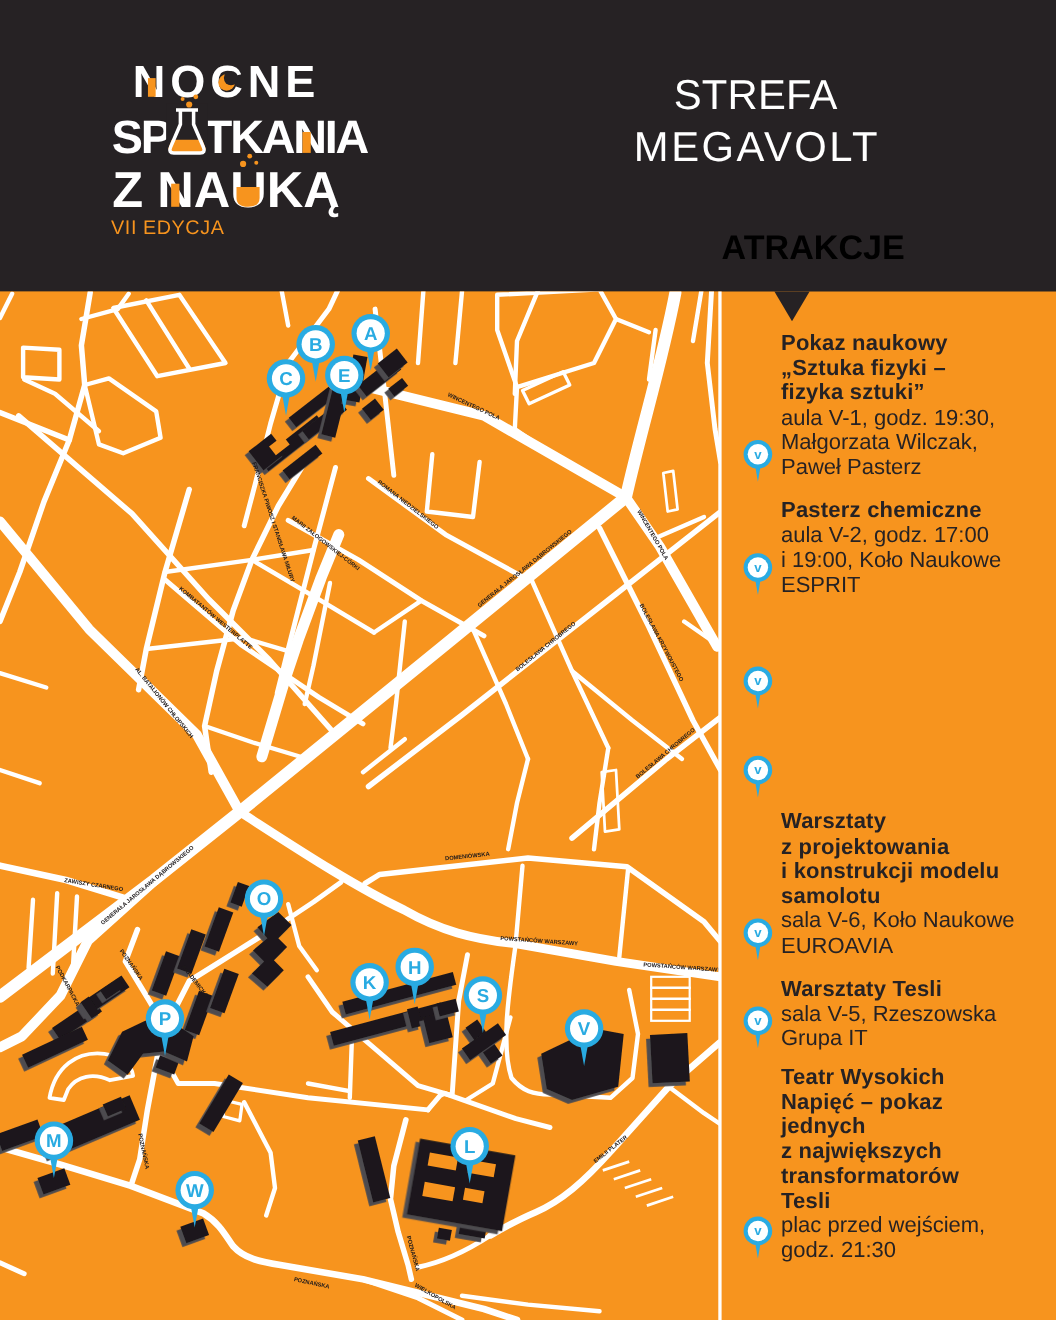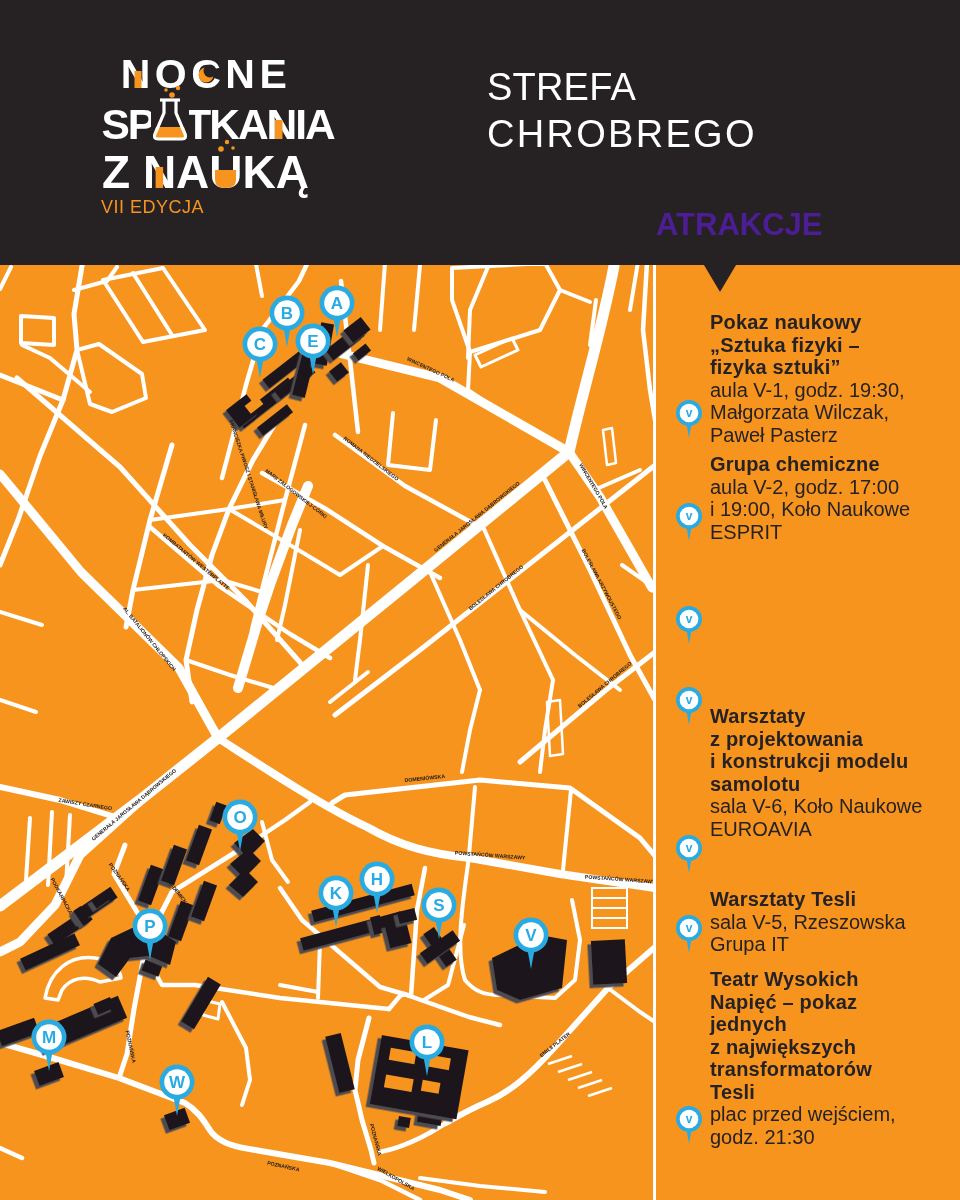--- a/index.html
+++ b/index.html
@@ -1,20 +1,20 @@
 <!DOCTYPE html>
 <html><head><meta charset="utf-8">
 <style>
   html,body {margin:0;padding:0;width:960px;height:1200px;overflow:hidden;
     font-family:"Liberation Sans",sans-serif;background:#F7941E;}
   #page {position:relative;width:960px;height:1200px;}
   #header {position:absolute;left:0;top:0;width:960px;height:265px;background:#262224;}
-  #strefa {position:absolute;right:73px;top:64px;width:400px;text-align:left;color:#fff;
+  #strefa {position:absolute;right:73px;top:64px;width:400px;text-align:center;color:#fff;
     font-size:38px;line-height:47px;}
-  #atrakcje {position:absolute;left:656px;top:209px;color:#4c1d95;font-size:31px;
+  #atrakcje {position:absolute;left:656px;top:209px;color:#000000;font-size:31px;
     font-weight:bold;letter-spacing:0px;line-height:32px;}
   #tri {position:absolute;left:704px;top:265px;width:0;height:0;
     border-left:16.5px solid transparent;border-right:16.5px solid transparent;
     border-top:27px solid #262224;}
   #divider {position:absolute;left:653px;top:265px;width:2.5px;height:935px;background:#fff;}
   .item {position:absolute;left:710px;width:250px;color:#262224;font-size:20px;line-height:22.5px;}
   .item b {letter-spacing:0.2px;}
 </style></head>
 <body>
 <div id="page">
@@ -49,21 +49,21 @@
 <rect x="155.6" y="167" width="7.5" height="21" fill="#F7941E"></rect>
 
 <path d="M 215,170 L 236,170 L 236,180 Q 236,188 225.5,188 Q 215,188 215,180 Z" fill="#F7941E"></path>
 <circle cx="221" cy="149" r="2.8" fill="#F7941E"></circle>
       <circle cx="227" cy="142" r="2.2" fill="#F7941E"></circle>
       <circle cx="233" cy="148" r="1.8" fill="#F7941E"></circle>
 
 <text x="101" y="213" font-size="18" fill="#F7941E" letter-spacing="0.5" font-family="'Liberation Sans',sans-serif">VII EDYCJA</text>
 </svg>
 
-<div id="strefa"><span style="letter-spacing:0.2px">STREFA</span><br><span style="letter-spacing:2.3px;margin-right:-2.3px">CHROBREGO</span></div>
+<div id="strefa"><span style="letter-spacing:0.2px">STREFA</span><br><span style="letter-spacing:2.3px;margin-right:-2.3px">MEGAVOLT</span></div>
 
 <div id="atrakcje">ATRAKCJE</div>
 
 <svg id="map" width="655" height="935" viewBox="0 265 655 935" style="position:absolute;left:0;top:265px">
 <defs>
         <filter id="ext" x="-30%" y="-30%" width="160%" height="160%">
           <feDropShadow dx="-3.5" dy="3.5" stdDeviation="0" flood-color="#4E4C4F" flood-opacity="1"></feDropShadow>
         </filter>
       </defs>
 
@@ -569,30 +569,30 @@
           <circle r="12.8" fill="#fff"></circle>
           <text y="6" text-anchor="middle" font-size="17" font-weight="bold" fill="#29ABE2">L</text>
         </g>
 </g>
 </svg>
 
 <div id="tri"></div>
 
 <div id="divider"></div>
 
-<div class="item" style="top:311px"><b>Pokaz naukowy<br>„Sztuka fizyki –<br>fizyka sztuki”</b><br>aula V-1, godz. 19:30,<br>Małgorzata Wilczak,<br>Paweł Pasterz</div>
+<div class="item" style="top:301px"><b>Pokaz naukowy<br>„Sztuka fizyki –<br>fizyka sztuki”</b><br>aula V-1, godz. 19:30,<br>Małgorzata Wilczak,<br>Paweł Pasterz</div>
 
 <svg width="30" height="44" viewBox="-15 -15 30 44" style="position:absolute;left:674px;top:398px">
       <path d="M-2.6,10 L0,25 L2.6,10 Z" fill="#29ABE2"></path>
       <circle r="13" fill="#29ABE2"></circle>
       <circle r="9.3" fill="#fff"></circle>
       <text y="4" text-anchor="middle" font-size="12" font-weight="bold" fill="#29ABE2" font-family="'Liberation Sans',sans-serif">v</text>
     </svg>
 
-<div class="item" style="top:453px"><b>Grupa chemiczne</b><br>aula V-2, godz. 17:00<br>i 19:00, Koło Naukowe<br>ESPRIT</div>
+<div class="item" style="top:453px"><b>Pasterz chemiczne</b><br>aula V-2, godz. 17:00<br>i 19:00, Koło Naukowe<br>ESPRIT</div>
 
 <svg width="30" height="44" viewBox="-15 -15 30 44" style="position:absolute;left:674px;top:501px">
       <path d="M-2.6,10 L0,25 L2.6,10 Z" fill="#29ABE2"></path>
       <circle r="13" fill="#29ABE2"></circle>
       <circle r="9.3" fill="#fff"></circle>
       <text y="4" text-anchor="middle" font-size="12" font-weight="bold" fill="#29ABE2" font-family="'Liberation Sans',sans-serif">v</text>
     </svg>
 
 
 <svg width="30" height="44" viewBox="-15 -15 30 44" style="position:absolute;left:674px;top:604px">
@@ -603,21 +603,21 @@
     </svg>
 
 
 <svg width="30" height="44" viewBox="-15 -15 30 44" style="position:absolute;left:674px;top:685px">
       <path d="M-2.6,10 L0,25 L2.6,10 Z" fill="#29ABE2"></path>
       <circle r="13" fill="#29ABE2"></circle>
       <circle r="9.3" fill="#fff"></circle>
       <text y="4" text-anchor="middle" font-size="12" font-weight="bold" fill="#29ABE2" font-family="'Liberation Sans',sans-serif">v</text>
     </svg>
 
-<div class="item" style="top:705px"><b>Warsztaty<br>z projektowania<br>i konstrukcji modelu<br>samolotu</b><br>sala V-6, Koło Naukowe<br>EUROAVIA</div>
+<div class="item" style="top:736px"><b>Warsztaty<br>z projektowania<br>i konstrukcji modelu<br>samolotu</b><br>sala V-6, Koło Naukowe<br>EUROAVIA</div>
 
 <svg width="30" height="44" viewBox="-15 -15 30 44" style="position:absolute;left:674px;top:833px">
       <path d="M-2.6,10 L0,25 L2.6,10 Z" fill="#29ABE2"></path>
       <circle r="13" fill="#29ABE2"></circle>
       <circle r="9.3" fill="#fff"></circle>
       <text y="4" text-anchor="middle" font-size="12" font-weight="bold" fill="#29ABE2" font-family="'Liberation Sans',sans-serif">v</text>
     </svg>
 
 <div class="item" style="top:888px"><b>Warsztaty Tesli</b><br>sala V-5, Rzeszowska<br>Grupa IT</div>
 

